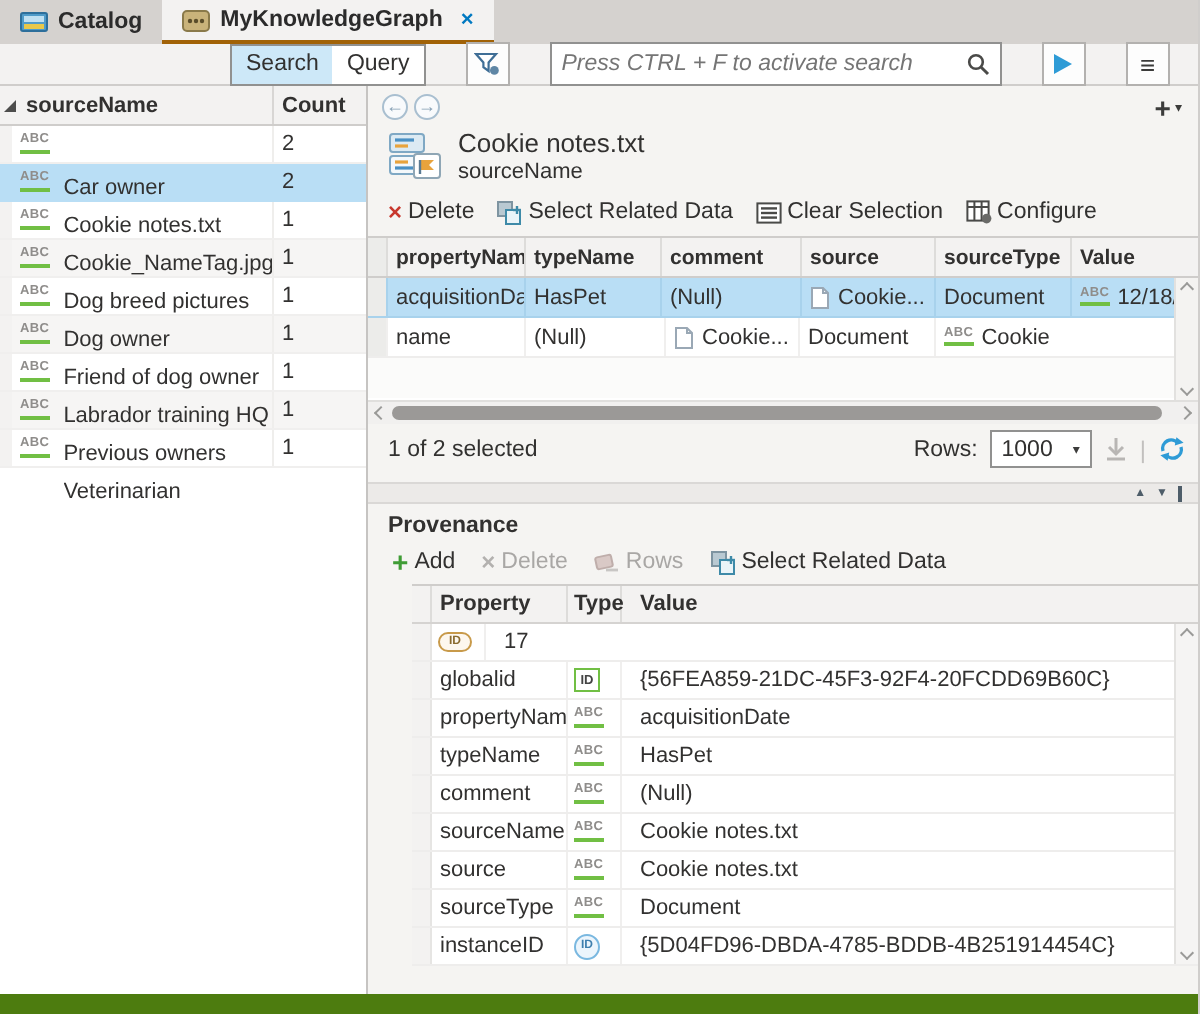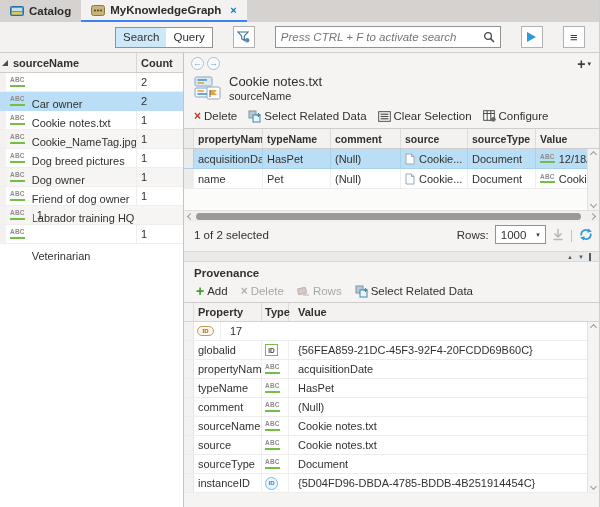--- a/index.html
+++ b/index.html
@@ -4,25 +4,25 @@
 <style>
   * { margin:0; padding:0; box-sizing:border-box; cursor:default; }
   body { background:#fff; }
   .app { width:600px; height:507px; font-family:"Liberation Sans",sans-serif;
          font-size:11px; color:#323130; background:#4d7c0f; overflow:hidden;
          border-right:1px solid #d0cecc; position:relative; }
 
   
   .tabbar { height:22px; background:#d5d2cf; display:flex; align-items:stretch; }
   .tab { display:flex; align-items:center; gap:5px; padding:0 10px; font-size:11.5px; font-weight:600; color:#2b2b2b; }
-  .tab.active { background:#f3f2f1; border-bottom:2px solid #3b82f6; }
+  .tab.active { background:#f3f2f1; border-bottom:2px solid #a16207; }
   .tab-close { color:#0079c1; font-weight:bold; font-size:11px; margin-left:4px; }
 
   
-  .toolbar { height:31px; background:#f3f2f1; border-bottom:1px solid #cfcdcb;
+  .toolbar { height:21px; background:#f3f2f1; border-bottom:1px solid #cfcdcb;
              display:flex; align-items:center; padding-left:115px; gap:20px; }
   .seg-group { display:flex; border:1px solid #919190; background:#fff; height:21px; }
   .seg { padding:3px 7px 0 7px; font-size:11.5px; }
   .seg.on { background:#cde8f8; }
   .tool-btn { width:22px; height:22px; border:1px solid #b3b1af; background:#fdfdfd;
               display:flex; align-items:center; justify-content:center; }
   .search-box { width:226px; height:22px; border:1px solid #919190; background:#fff;
                 display:flex; align-items:center; padding:0 5px; }
   .search-box input { border:none; outline:none; flex:1; font-style:italic; font-size:11.5px;
                       color:#6b6b6b; font-family:"Liberation Sans",sans-serif; background:transparent; }
@@ -103,21 +103,21 @@
   .splitter { height:11px; background:#eceae8; border-top:1px solid #dad8d6; border-bottom:1px solid #dad8d6;
               display:flex; justify-content:flex-end; align-items:center; gap:5px; padding-right:8px; }
   .split-g { font-size:6px; color:#4e5d69; line-height:6px; }
   .split-bar { width:2px; height:8px; background:#4e5d69; }
 
   
   .prov-title { height:18px; padding:5px 0 0 10px; font-weight:600; font-size:11.5px; }
   .prov-actions { height:22px; display:flex; align-items:center; gap:13px; padding-left:12px; font-size:11.5px; }
   .plus-green { color:#3f9c35; font-weight:bold; font-size:14px; line-height:12px; }
 
-  .ptable { height:190px; background:#fff; border-top:1px solid #cfcdcb; position:relative; }
+  .ptable { height:190px; background:#fff; border-top:1px solid #cfcdcb; position:relative;margin-left:22px; }
   .pt-header { display:flex; height:19px; background:#f3f2f1; border-bottom:1px solid #d5d3d1; font-weight:bold; }
   .pt-header > div { padding:3px 0 0 4px; border-right:1px solid #dddcda; }
   .pt-row { display:flex; height:19px; align-items:stretch; background:#fff; border-bottom:1px solid #eeedec; }
   .pt-row > div { display:flex; align-items:center; overflow:hidden; white-space:nowrap; }
   .pg { width:10px; background:#f3f2f1; border-right:1px solid #e6e5e3; padding:0 !important; }
   .pp { width:68px; padding-left:4px; border-right:1px solid #f0efee; }
   .pt { width:27px; padding-left:3px; border-right:1px solid #f0efee; }
   .pv { flex:1; padding-left:9px;text-align:center; }
   .pt-header .pp2 { width:68px; } .pt-header .pt2 { width:27px; padding-left:3px; } .pt-header .pv2 { flex:1; padding-left:9px; border-right:none; }
   .pscroll { position:absolute; right:0; top:19px; bottom:0; width:12px; background:#f5f4f3;
@@ -233,20 +233,21 @@
         </div>
       <div class="lp-row">
           <div class="lp-gutter"></div>
           <span class="abc">ABC</span>
           <div class="lp-name">Labrador training HQ</div>
           <div class="lp-count">1</div>
         </div>
       <div class="lp-row alt">
           <div class="lp-gutter"></div>
           <span class="abc">ABC</span>
+          <div class="lp-name">Previous owners</div>
           <div class="lp-count">1</div>
         </div>
       <div class="lp-row">
           <div class="lp-gutter"></div>
           <span class="abc">ABC</span>
           <div class="lp-name">Veterinarian</div>
           <div class="lp-count">1</div>
         </div>
     </div>
 
@@ -337,21 +338,20 @@
             </div>
           <div class="c5">Document</div>
           <div class="c6">
               <span class="abc" style="margin-right:4px">ABC</span>
               <span>12/18/2</span>
             </div>
         </div>
         <div class="dt-row">
           <div class="cg"></div>
           <div class="c1">name</div>
-          <div class="c2">Pet</div>
           <div class="c3">(Null)</div>
           <div class="c4">
               <svg class="doc-ic" width="10" height="12" viewBox="0 0 10 12">
                 <path d="M1 1 h5.5 L9 3.5 V11 H1 Z" fill="#fff" stroke="#9aa8b5"></path>
                 <path d="M6.5 1 V3.5 H9" fill="none" stroke="#9aa8b5"></path>
               </svg>
               <span>Cookie...</span>
             </div>
           <div class="c5">Document</div>
           <div class="c6">

